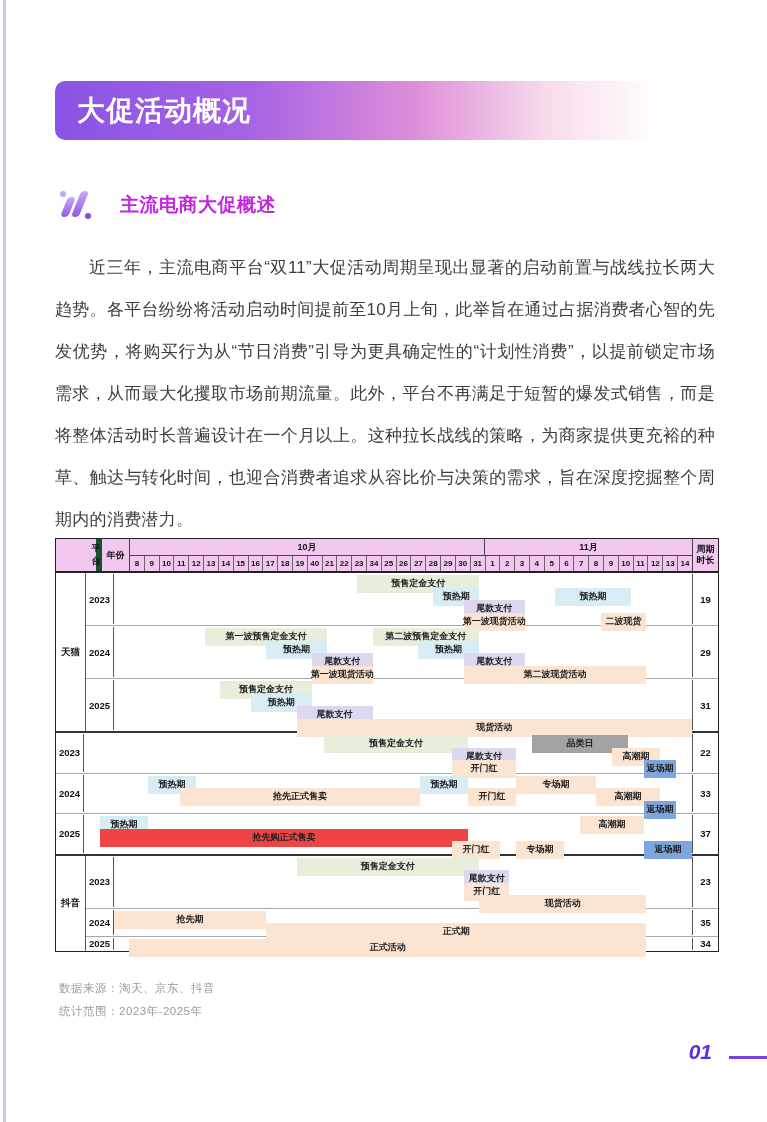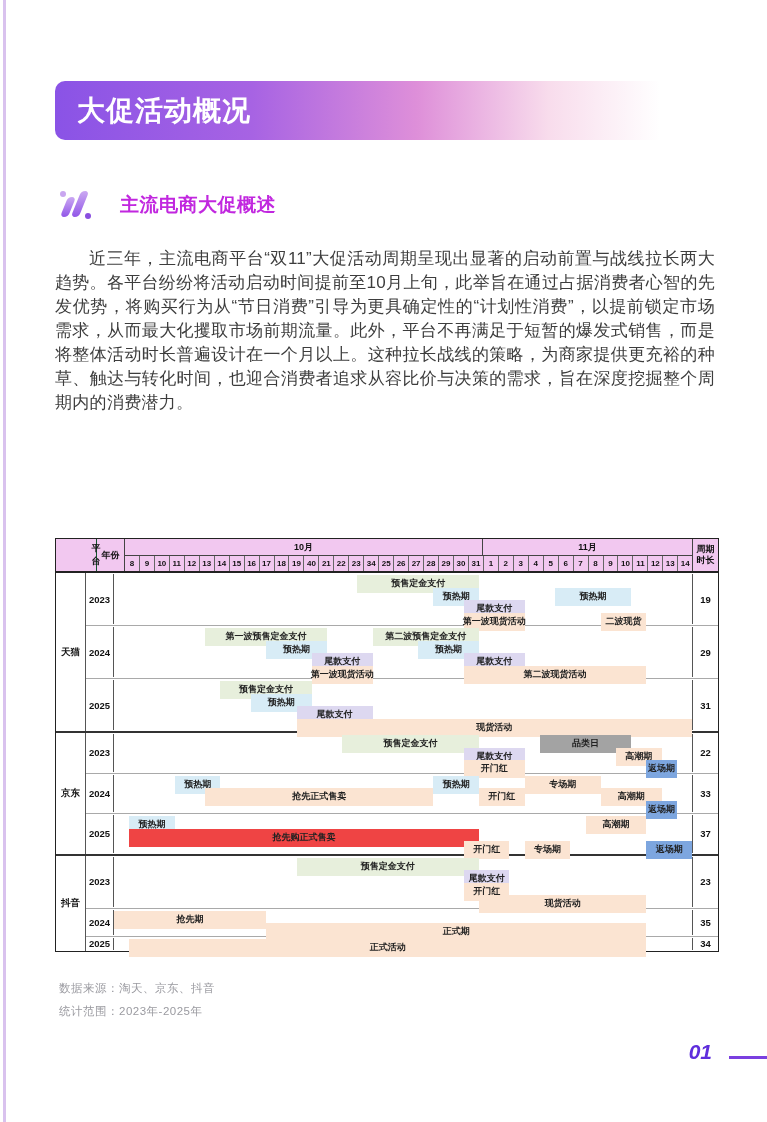--- a/index.html
+++ b/index.html
@@ -16,32 +16,32 @@
   #slash-ico{position:relative;width:36px;height:30px;flex:0 0 36px;}
   #slash-ico .bar{position:absolute;width:8px;border-radius:5px;transform:skewX(-22deg);
        background:linear-gradient(180deg,#CBA9F2 0%,#9257E8 100%);}
   #slash-ico .b1{left:7px;top:7px;height:20px;}
   #slash-ico .b2{left:19px;top:1px;height:26px;}
   #slash-ico .dot{position:absolute;border-radius:50%;background:#B57DE8;}
   #slash-ico .d1{left:3px;top:1px;width:6px;height:6px;background:#C9A6F0;}
   #slash-ico .d2{left:28px;top:23px;width:6px;height:6px;background:#8A4FE0;}
   #sect .t{font-size:19px;font-weight:700;color:#C127DF;letter-spacing:0.5px;}
   
-  #para{position:absolute;left:55px;top:247px;width:660px;font-size:17px;line-height:24px;
+  #para{position:absolute;left:55px;top:247px;width:660px;font-size:17px;line-height:42px;
         color:#3d3d3d;text-align:justify;text-indent:2em;letter-spacing:0.3px;}
   
   #gantt{position:absolute;left:55px;top:538px;width:664px;border:1.5px solid #222;box-sizing:border-box;
          font-family:"Liberation Sans","DejaVu Sans",sans-serif;color:#111;background:#fff;}
   .g-hrow{display:flex;background:#F2C8F0;border-bottom:2px solid #222;align-items:stretch;}
   .g-pcol{flex:0 0 30px;width:30px;box-sizing:border-box;}
   .g-ycol{flex:0 0 28px;width:28px;box-sizing:border-box;}
   .g-ccol{flex:0 0 26px;width:26px;box-sizing:border-box;}
   .g-days{flex:1;min-width:0;box-sizing:border-box;}
   .g-hcell{display:flex;align-items:center;justify-content:center;font-size:9px;font-weight:700;text-align:center;}
-  .g-hrow .g-pcol{border-right:1px solid #14532d;padding-left:40px;}
+  .g-hrow .g-pcol{border-right:6px solid #14532d;padding-left:40px;}
   .g-hrow .g-ycol{border-right:1px solid #444;}
   .g-hrow .g-ccol{border-left:1px solid #444;line-height:11px;}
   .g-hmonths{display:flex;height:16px;border-bottom:1px solid #444;}
   .g-hmonths>div{display:flex;align-items:center;justify-content:center;font-size:9px;font-weight:700;box-sizing:border-box;}
   .g-hmonths>div:first-child{border-right:1px solid #444;}
   .g-hdays{display:flex;height:15px;}
   .g-hday{flex:1;min-width:0;display:flex;align-items:center;justify-content:center;
           font-size:8px;font-weight:700;border-right:1px solid #666;box-sizing:border-box;}
   .g-hday:last-child{border-right:none;}
   .g-group{display:flex;align-items:stretch;}
@@ -194,21 +194,20 @@
               </div>
               <div class="g-line">
                 <div class="g-bar" style="left:31.57894736842105%;width:68.42105263157895%;background:#FBE4D2">现货活动</div>
               </div>
             </div>
       <div class="g-ccol g-cycle">31</div>
     </div>
         </div>
   </div>
       <div class="g-group">
-    <div class="g-pcol g-plat">京东</div>
     <div class="g-grows">
           <div class="g-yrow">
       <div class="g-ycol g-year">2023</div>
       <div class="g-days g-lines">
               <div class="g-line">
                 <div class="g-bar" style="left:39.473684210526315%;width:23.684210526315788%;background:#E7EFDC">预售定金支付</div>
                 <div class="g-bar" style="left:73.68421052631578%;width:15.789473684210526%;background:#a3a3a3">品类日</div>
               </div>
               <div class="g-line">
                 <div class="g-bar" style="left:60.526315789473685%;width:10.526315789473683%;background:#DDD8F0">尾款支付</div>

